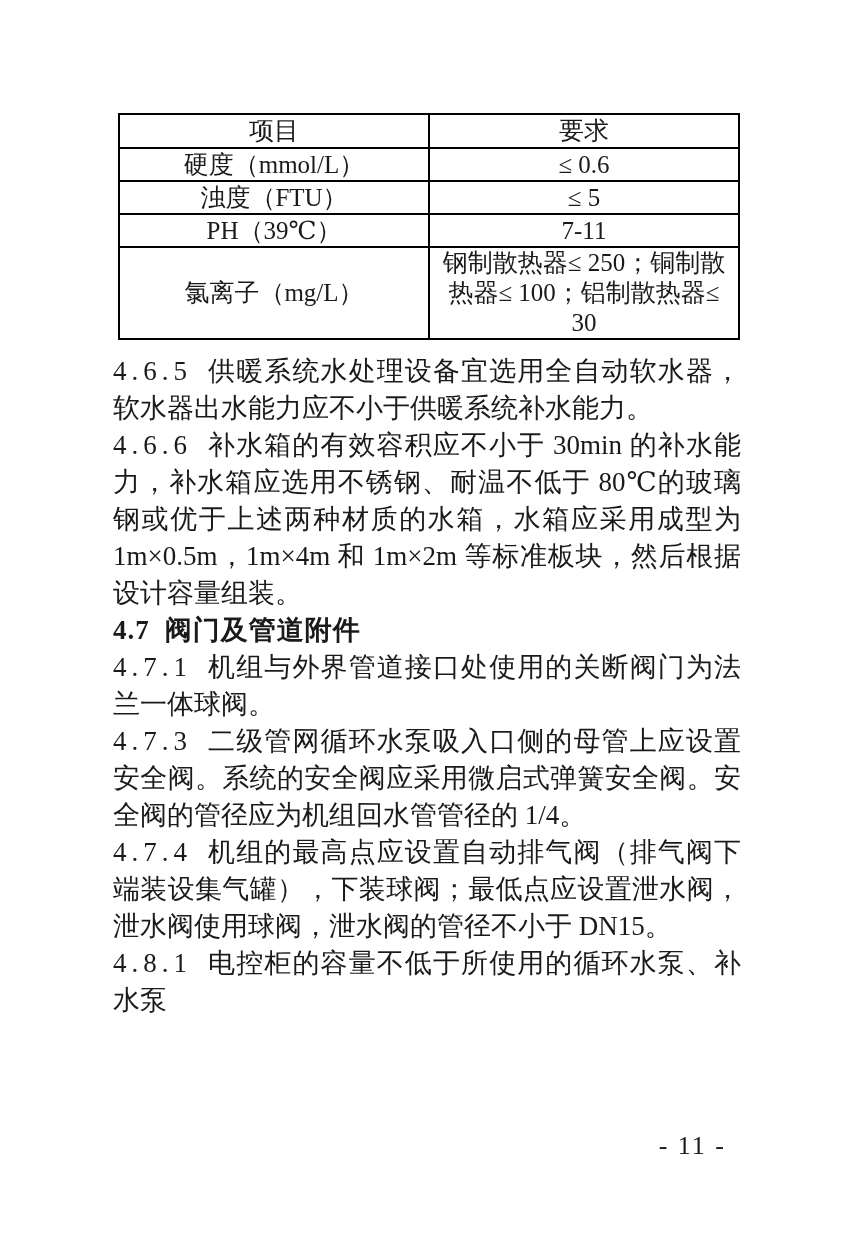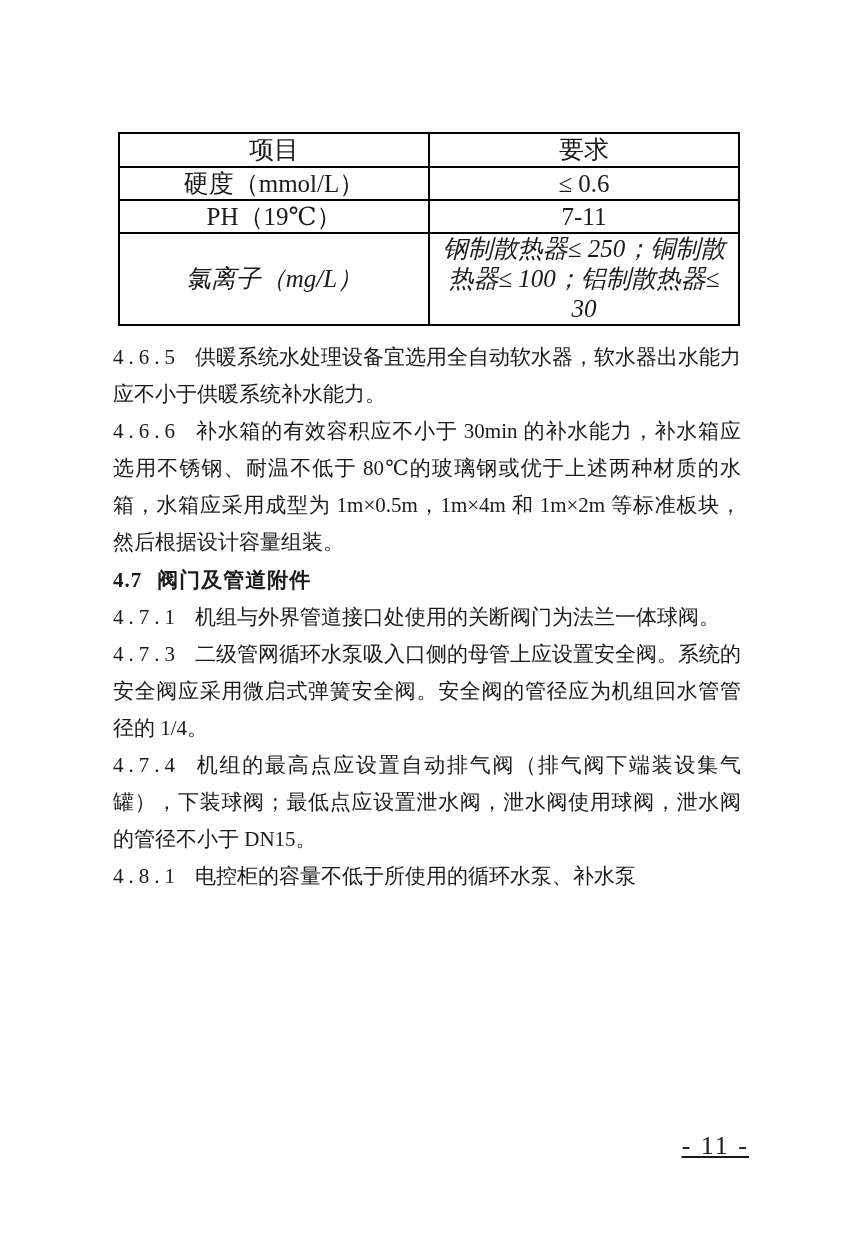--- a/index.html
+++ b/index.html
@@ -7,21 +7,21 @@
     position:relative;
     width:857px; height:1241px;
     background:#ffffff;
     color:#1a1a1a;
     font-family:"Liberation Serif","DejaVu Serif",serif;
     overflow:hidden;
     box-sizing:border-box;
   }
   .content {
     position:absolute;
-    left:113px; top:132px;
+    left:113px; top:113px;
     width:628px;
   }
   
   table.spec-table {
     border-collapse:collapse;
     table-layout:fixed;
     margin-left:5px;
     width:622px;
   }
   table.spec-table th,
@@ -30,26 +30,26 @@
     text-align:center;
     vertical-align:middle;
     font-weight:normal;
     font-size:25px;
     line-height:30px;
     padding:0 6px;
     overflow:hidden;
   }
   table.spec-table th { height:32px; }
   table.spec-table td { height:31px; }
-  tr.row-tall td { height:69px;font-style:italic; }
+  tr.row-tall td { height:69px; }
   td.req-multi { font-size:24px; line-height:32px; }
   
   .body-text {
     margin-top:13px;
-    font-size:21px;
+    font-size:27px;
     line-height:37px;
     text-align:justify;
     text-align-last:left;
   }
   .body-text p { margin:0; }
   .num {
     letter-spacing:5px;
     margin-right:15px;
     white-space:nowrap;
   }
@@ -59,25 +59,24 @@
   }
   p.heading .txt {
     font-family:"Liberation Sans","DejaVu Sans",sans-serif;
     letter-spacing:1px;
     margin-top:16px;
   }
   
   .page-number {
     position:absolute;
     top:1131px;
-    right:108px;
+    right:131px;
     font-size:26px;
     letter-spacing:2px;
     text-align:right;
-    text-decoration:underline;
   }
 </style>
 </head>
 <body>
 
 <div class="sheet">
   <div class="content">
 
     <table class="spec-table">
       <thead>
@@ -85,21 +84,25 @@
           <th>项目</th>
           <th>要求</th>
         </tr>
       </thead>
       <tbody>
         <tr>
           <td>硬度（mmol/L）</td>
           <td>≤ 0.6</td>
         </tr>
         <tr>
-          <td>PH（19℃）</td>
+          <td>浊度（FTU）</td>
+          <td>≤ 5</td>
+        </tr>
+        <tr>
+          <td>PH（39℃）</td>
           <td>7-11</td>
         </tr>
         <tr class="row-tall">
           <td>氯离子（mg/L）</td>
           <td class="req-multi">钢制散热器≤ 250；铜制散热器≤ 100；铝制散热器≤ 30</td>
         </tr>
       </tbody>
     </table>
 
     <div class="body-text">

